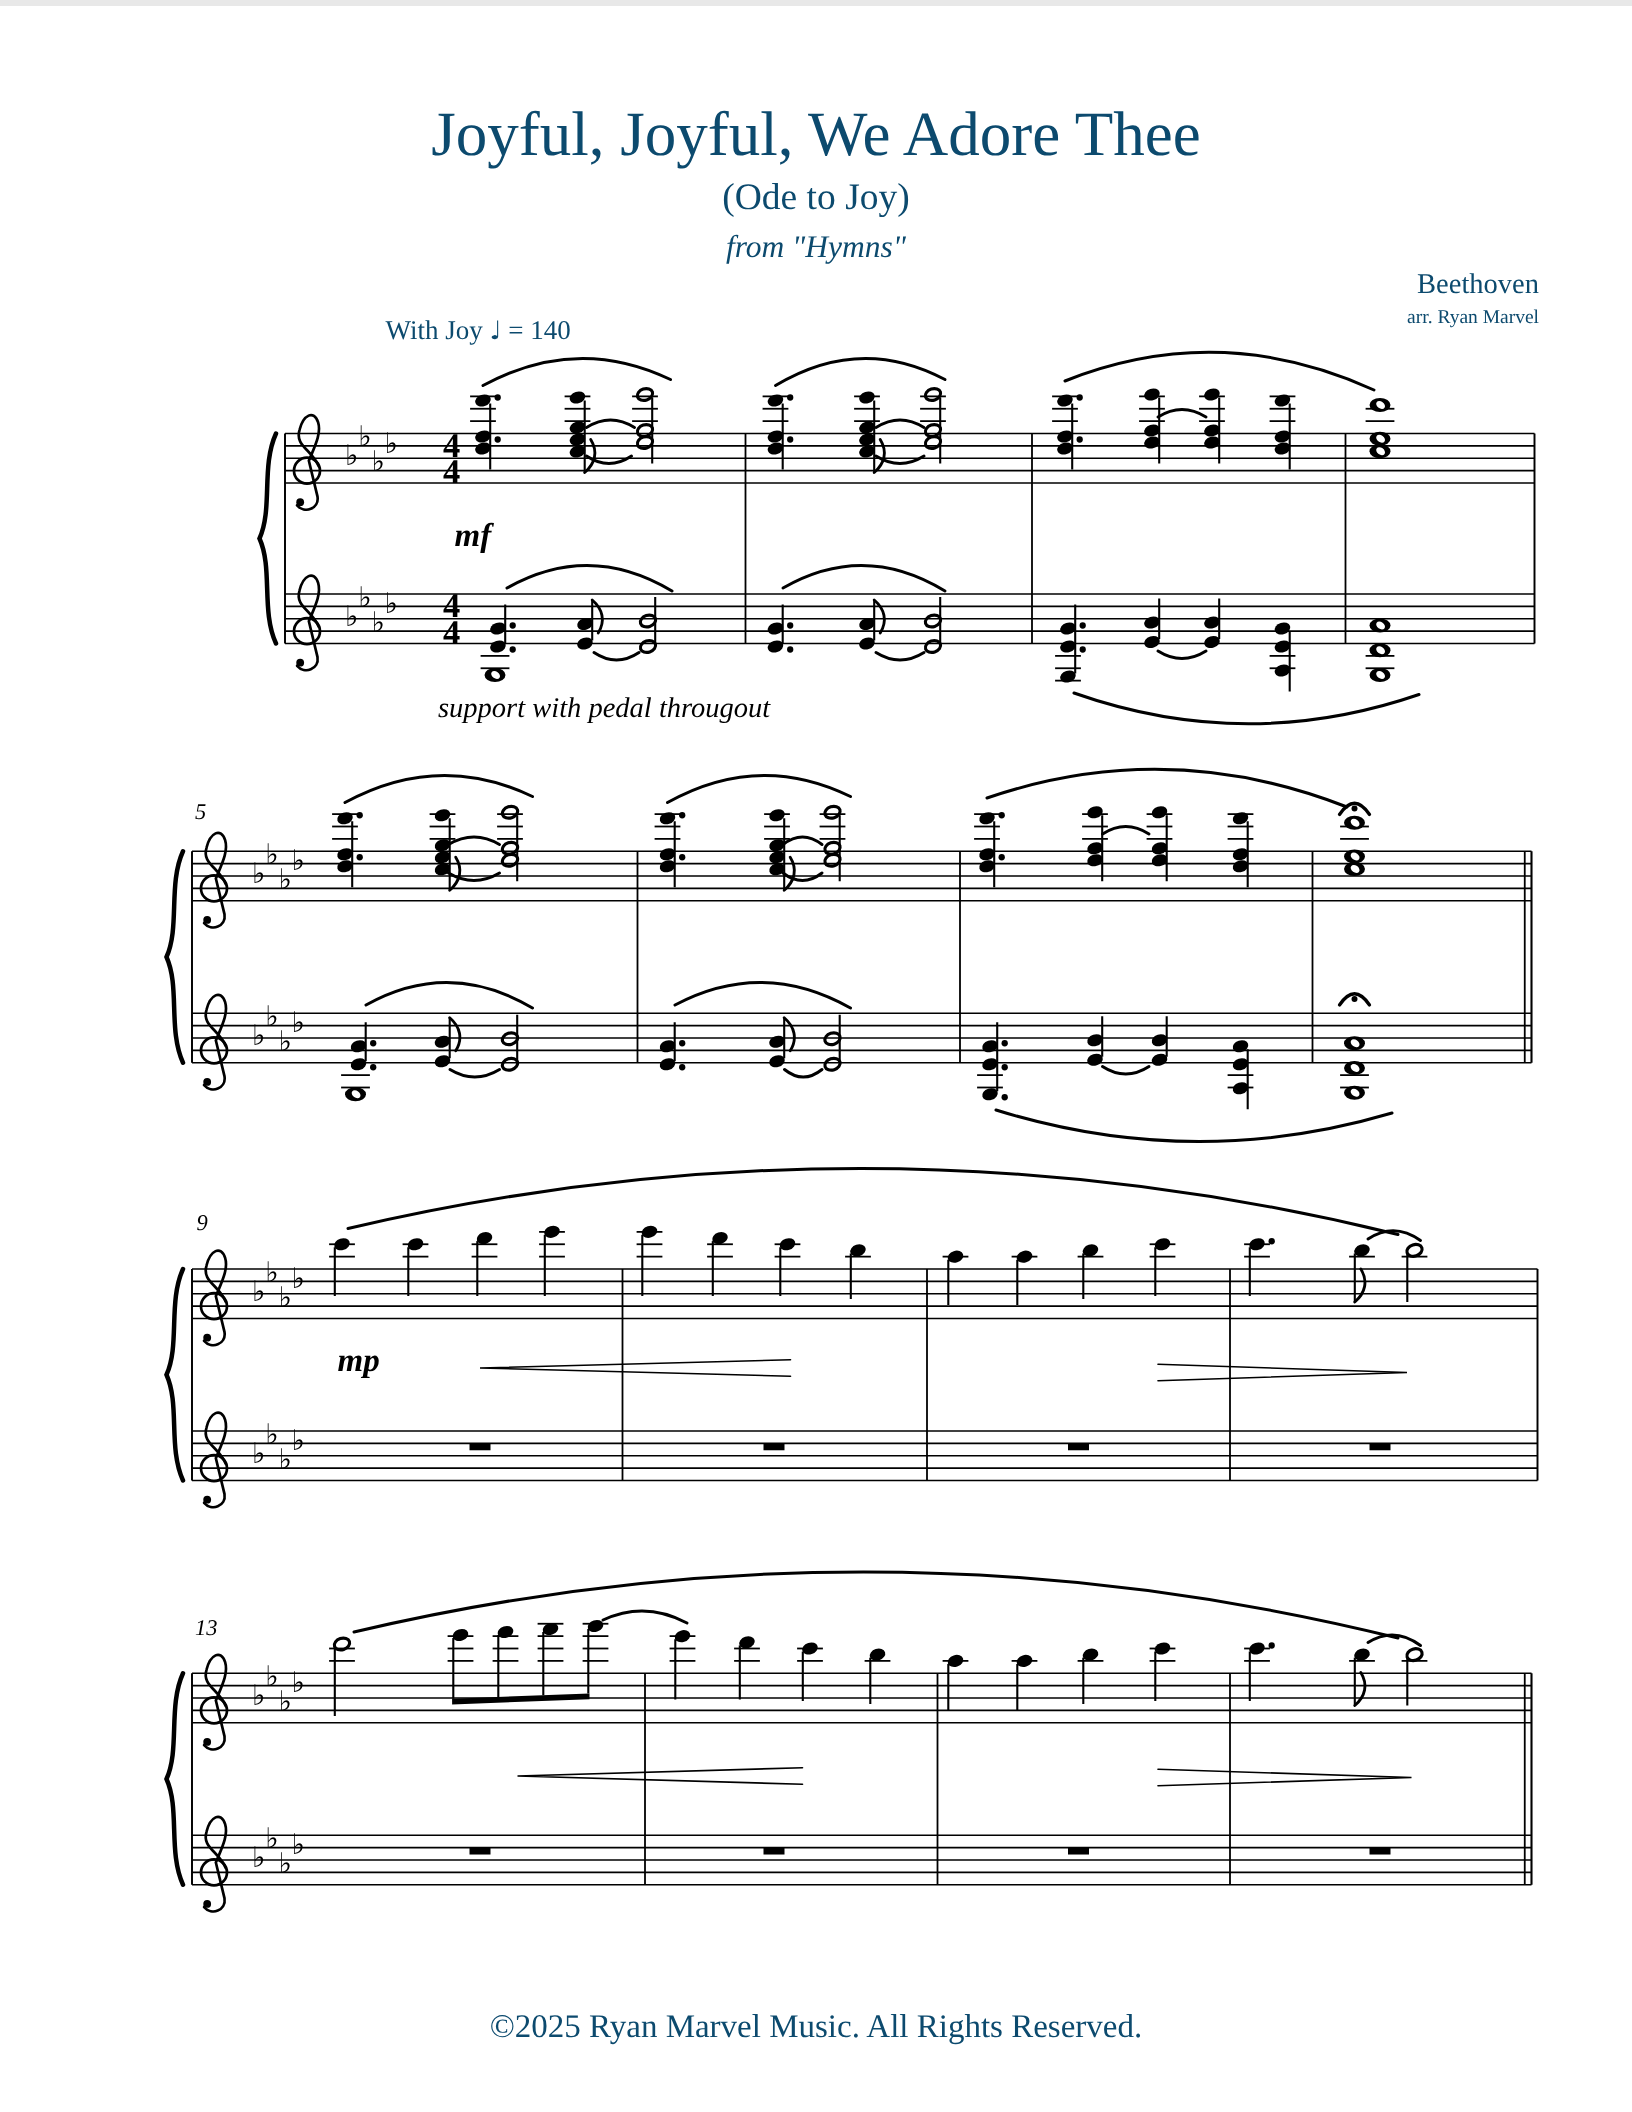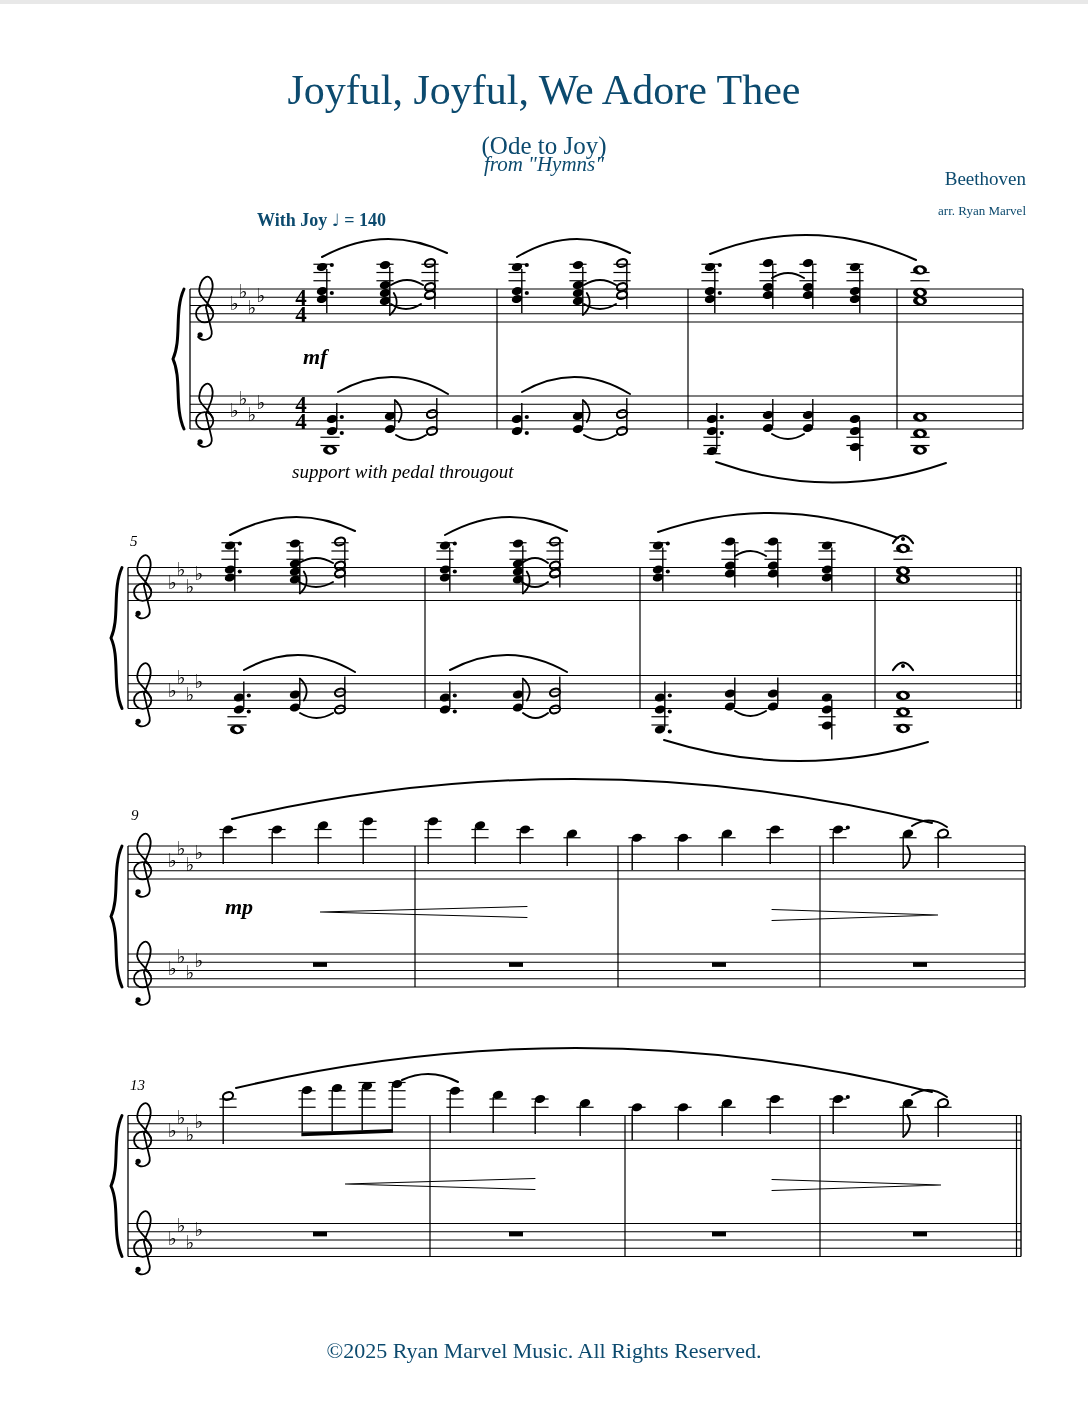--- a/index.html
+++ b/index.html
@@ -1,25 +1,25 @@
 <!DOCTYPE html>
 <html><head>
 <meta charset="utf-8">
 <style>
   html,body{margin:0;padding:0;background:#e8e8e8;}
   #page{position:relative;width:1088px;height:1408px;background:#ffffff;margin:4px auto;
         font-family:"Liberation Serif",serif;color:#0c4a6e;overflow:hidden;}
   .abs{position:absolute;}
   .ctr{left:0;right:0;text-align:center;}
   #title{top:62px;font-size:42px;}
-  #subtitle{top:128px;font-size:25px;}
+  #subtitle{top:114px;font-size:25px;}
   #sourceline{top:148px;font-size:21px;font-style:italic;}
-  #composer{top:164px;right:62px;font-size:19px;text-align:right;}
+  #composer{top:175px;right:62px;font-size:19px;text-align:right;}
   #arranger{top:199px;right:62px;font-size:13px;text-align:right;}
-  #tempo{top:206px;left:257px;font-size:18px;font-weight:bold;}
+  #tempo{top:206px;left:257px;font-size:18px;font-weight:normal;}
   #tempo .noteglyph{font-family:"DejaVu Sans",sans-serif;font-size:17px;}
   #footer{top:1334px;font-size:22px;}
   svg{position:absolute;left:0;top:0;}
 </style>
 </head>
 <body>
 
 <div id="page">
   <div class="abs ctr" id="title">Joyful, Joyful, We Adore Thee</div>
   <div class="abs ctr" id="subtitle">(Ode to Joy)</div>

